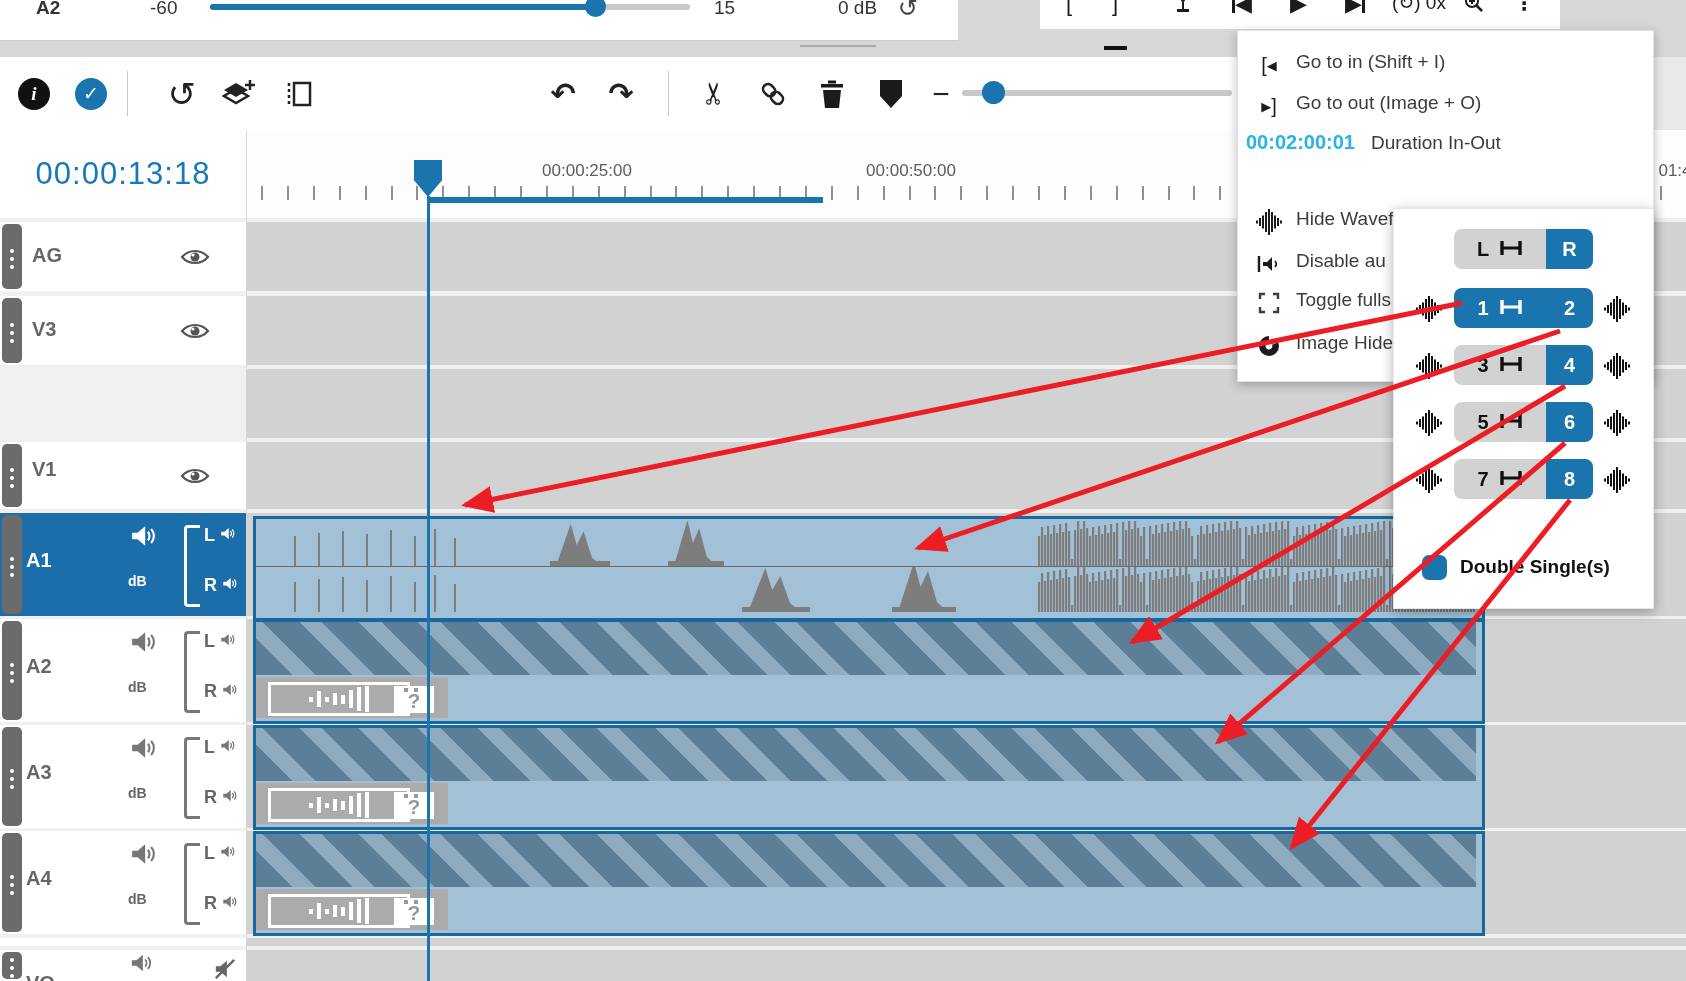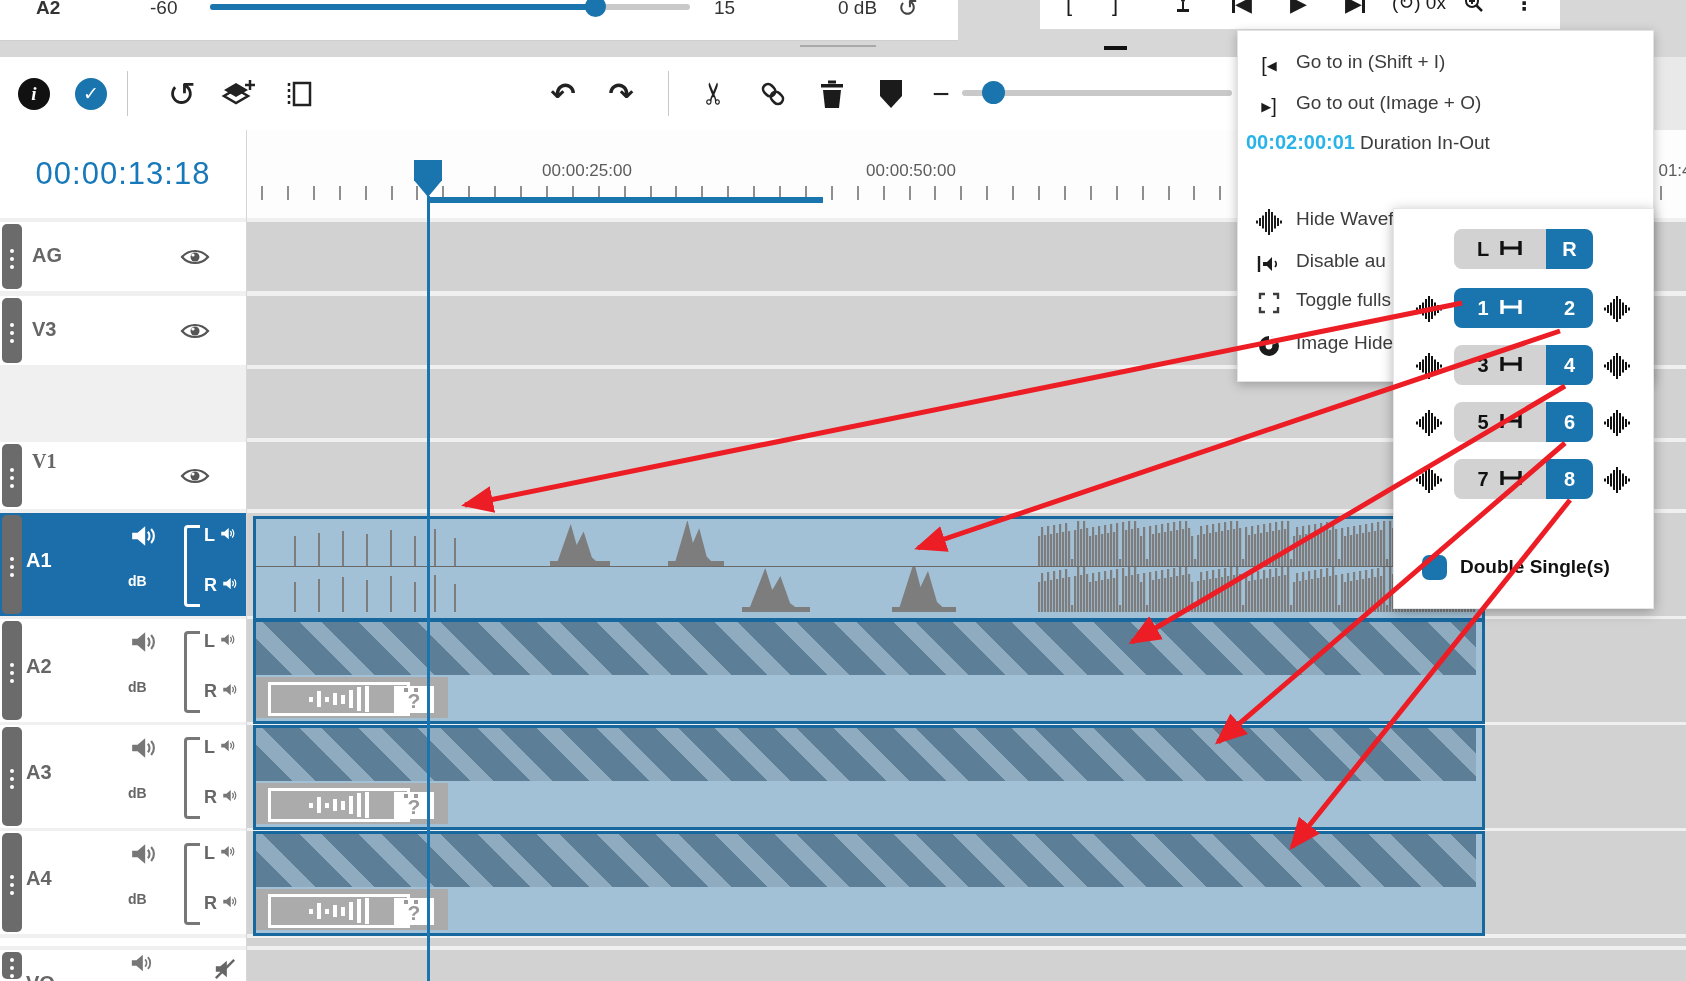--- a/index.html
+++ b/index.html
@@ -74,21 +74,21 @@
   .badge-q{position:absolute;left:138px;top:9px;width:40px;height:27px;background:#fff;text-align:center;}
   .badge-q span{font-size:21px;font-weight:bold;color:#9a9a9a;line-height:29px;}
   .badge-q i{position:absolute;top:2px;width:4px;height:4px;background:#9a9a9a;}
   
   #menu{left:1237px;top:30px;width:415px;height:350px;background:#fff;z-index:20;
         box-shadow:0 3px 10px rgba(0,0,0,.25);border:1px solid #e2e2e2;}
   .mi{position:absolute;left:0;width:415px;height:38px;}
   .mi .ic{position:absolute;left:14px;top:4px;width:34px;height:28px;display:flex;align-items:center;justify-content:center;color:#1b1b1b;font-size:17px;}
   .mi .txt{position:absolute;left:58px;top:4px;font-size:19px;color:#3c3c3c;white-space:nowrap;}
   .mi .mtc{position:absolute;left:8px;top:4px;font-size:20px;font-weight:bold;color:#2ab3e8;}
-  .mi .mtl{position:absolute;left:122px;top:5px;font-size:19px;color:#3c3c3c;}
+  .mi .mtl{position:absolute;left:133px;top:5px;font-size:19px;color:#3c3c3c;}
   
   #chpanel{left:1393px;top:208px;width:259px;height:399px;background:#fff;z-index:25;
            box-shadow:0 3px 12px rgba(0,0,0,.3);border:1px solid #e6e6e6;}
   .chrow{position:absolute;left:0;width:259px;height:40px;}
   .chbtn{position:absolute;left:60px;top:0;width:139px;height:40px;border-radius:8px;overflow:hidden;display:flex;}
   .chbtn .seg-l{width:92px;height:40px;display:flex;align-items:center;justify-content:center;gap:10px;
                 background:#d2d2d2;color:#111;font-size:20px;font-weight:bold;}
   .chbtn .seg-r{width:47px;height:40px;display:flex;align-items:center;justify-content:center;
                 background:#1a74ad;color:#fff;font-size:20px;font-weight:bold;}
   .chbtn.both .seg-l{background:#1a74ad;color:#fff;}
@@ -301,21 +301,21 @@
   <circle cx="15" cy="10" r="4.5" fill="#555"></circle>
             <circle cx="13" cy="8" r="1.6" fill="#fff"></circle>
           </svg></div>
       </div>
       <div class="hrow" style="top: 224px; height: 67px;">
         <div class="handle">
           <i style="top: 23.5px;"></i>
           <i style="top: 31.5px;"></i>
           <i style="top: 39.5px;"></i>
         </div>
-        <div class="vlabel" style="top: 8px; font-family: Liberation Serif, serif;">V1</div>
+        <div class="vlabel" style="top: 16px;">V1</div>
         <div class="abs" style="left: 180px; top: 23.5px;"><svg width="30" height="20" viewBox="0 0 30 20">
   <path d="M2 10 C9 2 21 2 28 10 C21 18 9 18 2 10 Z" fill="none" stroke="#555" stroke-width="2.2"></path>
   <circle cx="15" cy="10" r="4.5" fill="#555"></circle>
             <circle cx="13" cy="8" r="1.6" fill="#fff"></circle>
           </svg></div>
       </div>
       <div class="hrow sel" style="top: 295px; height: 103px;">
         <div class="handle">
           <i style="top: 41.5px;"></i>
           <i style="top: 49.5px;"></i>

